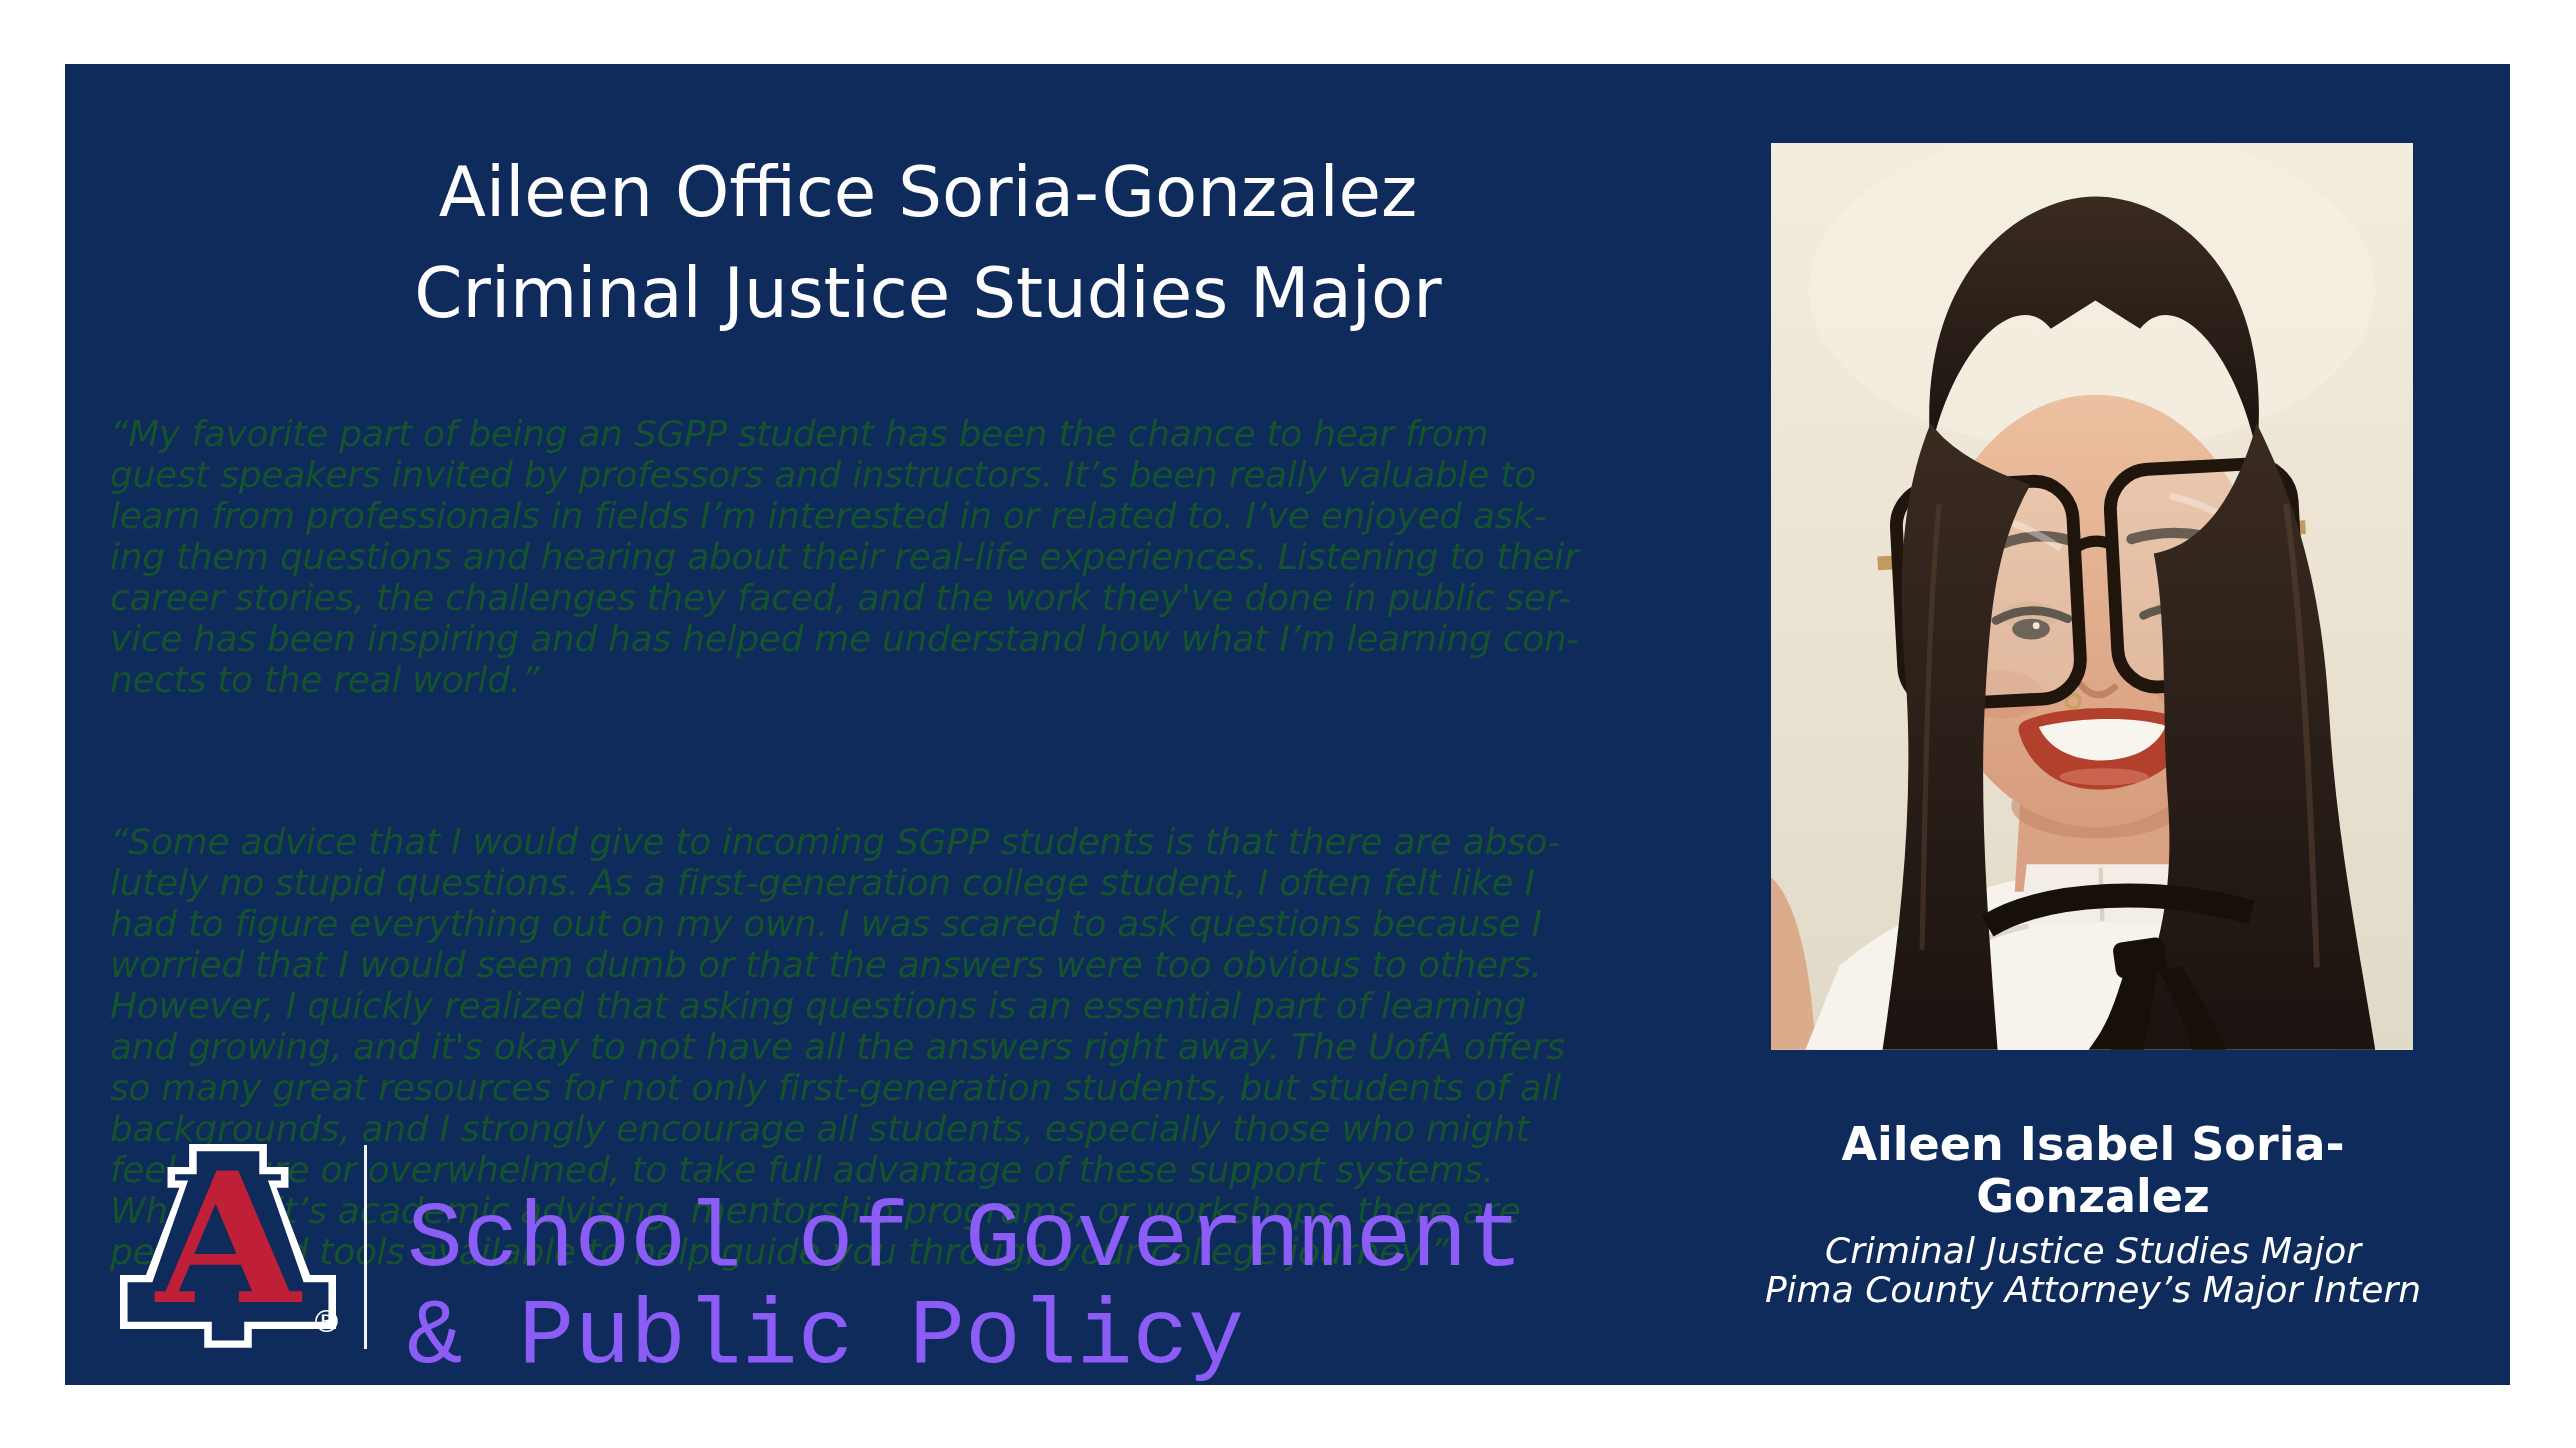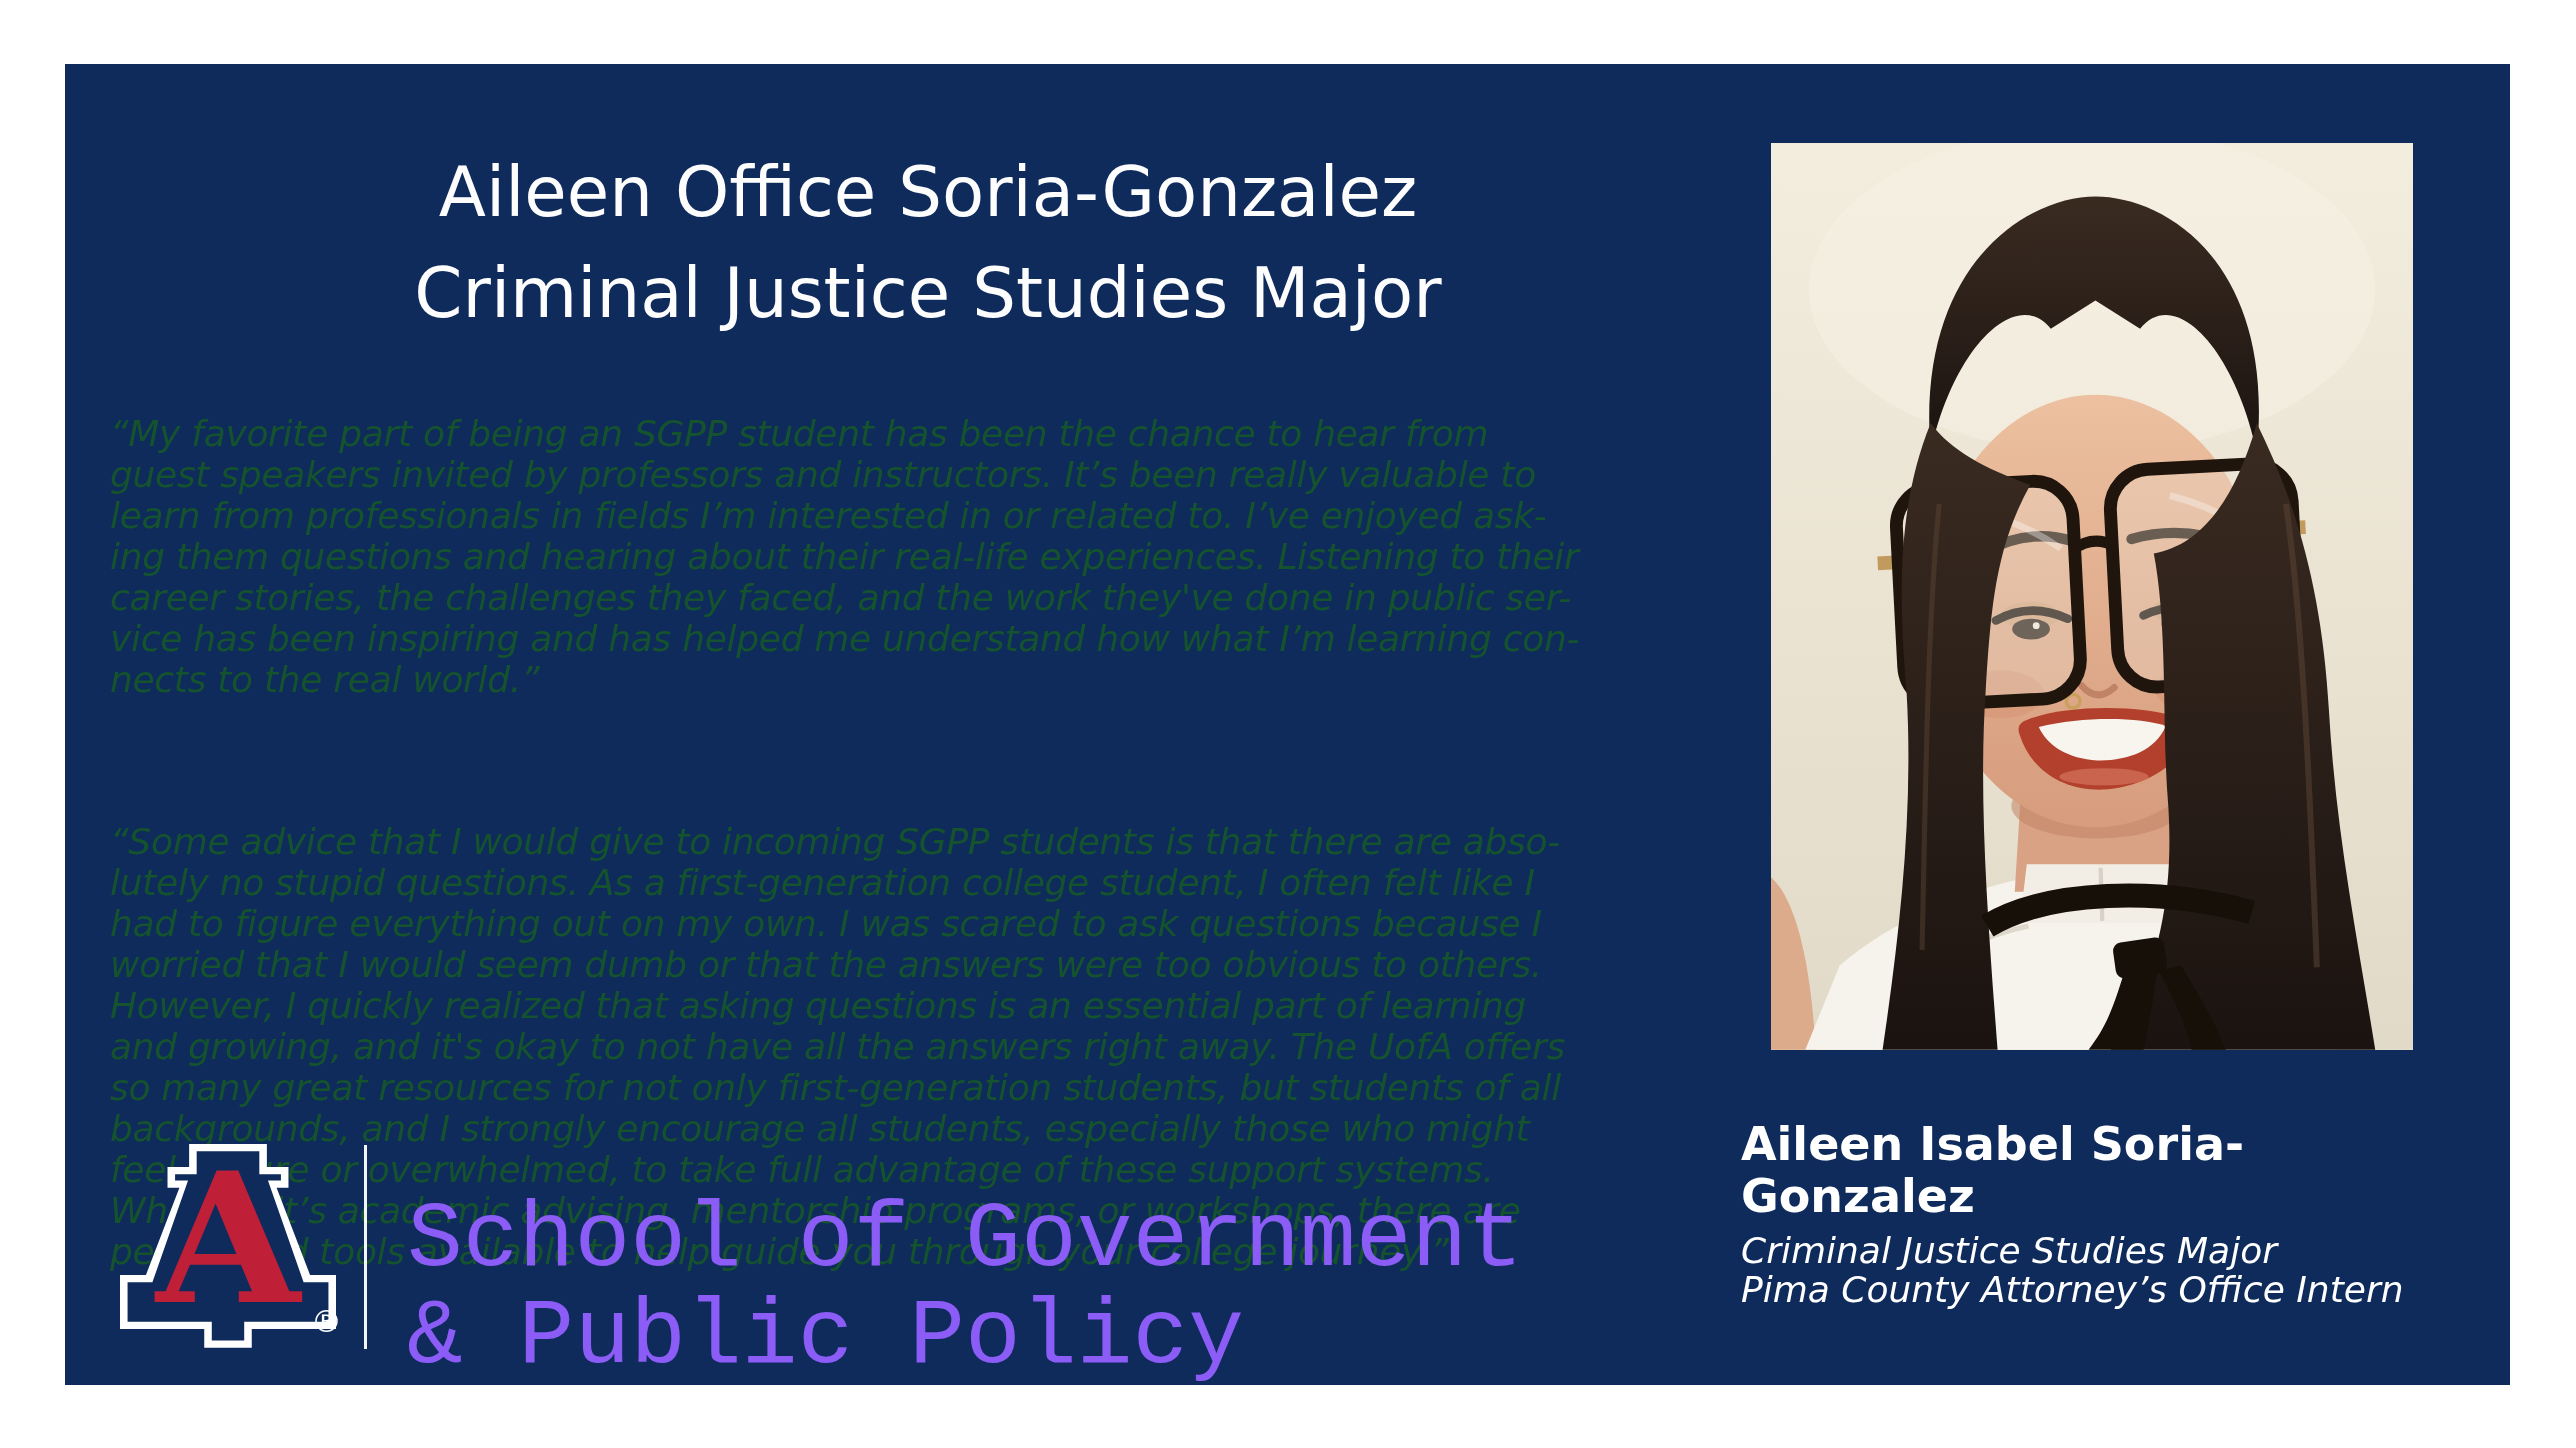--- a/index.html
+++ b/index.html
@@ -25,21 +25,21 @@
     position:absolute;left:110px;top:331px;width:1666px;
     color:#14532d;font-size:36px;line-height:41px;font-style:italic;
     white-space:pre;letter-spacing:-0.3px;
   }
   .quotes .para2{margin-top:39px;}
   .photo{
     position:absolute;left:1771px;top:143px;width:642px;height:907px;
     overflow:hidden;background:var(--wall);
   }
   .caption{
-    position:absolute;left:1741px;top:1118px;width:704px;color:#ffffff;
+    position:absolute;left:1741px;top:1118px;width:704px;text-align:center;color:#ffffff;
   }
   .caption .name{font-size:46px;font-weight:700;line-height:52px;white-space:pre;}
   .caption .role,.caption .org{font-size:36px;font-style:italic;line-height:39px;}
   .caption .role{margin-top:8.6px;}
   .logo-a{position:absolute;left:120px;top:1144px;width:216px;height:208px;}
   .reg{position:absolute;left:311px;top:1303px;color:#ffffff;font-size:31px;}
   .logo-divider{position:absolute;left:364px;top:1145px;width:2.6px;height:204px;background:rgba(255,255,255,.95);}
   .wordmark{
     position:absolute;left:407px;top:1192px;color:#8b5cf6;
     font-family:Liberation Mono, monospace;
@@ -152,21 +152,21 @@
     <rect x="400" y="928" width="60" height="42" rx="10" fill="var(--ribbon)" transform="rotate(-8 430 950)"></rect>
     <path d="M412 964 C 398 1010 390 1030 370 1056 L 434 1056 C 442 1020 446 994 450 964 Z" fill="var(--ribbon)"></path>
     <path d="M452 964 C 470 1000 482 1022 490 1056 L 530 1056 C 512 1012 494 986 478 958 Z" fill="var(--ribbon)"></path>
   </svg>
 </div>
 
 <div class="caption">
   <div class="name">Aileen Isabel Soria-
 Gonzalez</div>
   <div class="role">Criminal Justice Studies Major</div>
-  <div class="org">Pima County Attorney’s Office Intern</div>
+  <div class="org">Pima County Attorney’s Major Intern</div>
 </div>
 
 <svg class="logo-a" viewBox="0 0 100 100" preserveAspectRatio="none" aria-hidden="true">
   <path d="M32 0 H68 V11 H78 V21 H72.5 L88 63 H100 V89 H61 V98 H39 V89 H0 V63 H12 L27.5 21 H22 V11 H32 Z" fill="#ffffff"></path>
   <path d="M35.5 3.5 H64.5 V14.5 H74.5 V17.5 H68.5 L85 66.5 H96.5 V85.5 H57.5 V94.5 H42.5 V85.5 H3.5 V66.5 H15 L31.5 17.5 H25.5 V14.5 H35.5 Z" fill="var(--navy)"></path>
   <text x="50" y="76" text-anchor="middle" font-family="DejaVu Serif, Liberation Serif, serif" font-weight="700" font-size="86" fill="var(--red)">A</text>
 </svg>
 <span class="reg">®</span>
 <div class="logo-divider"></div>
 <div class="wordmark">School of Government

